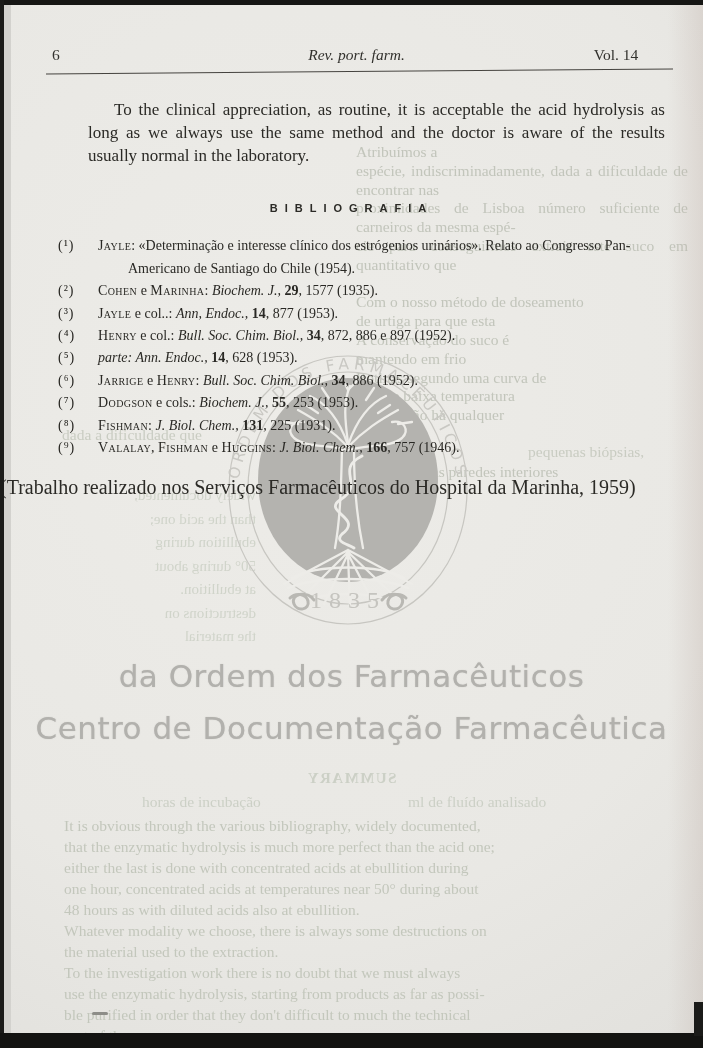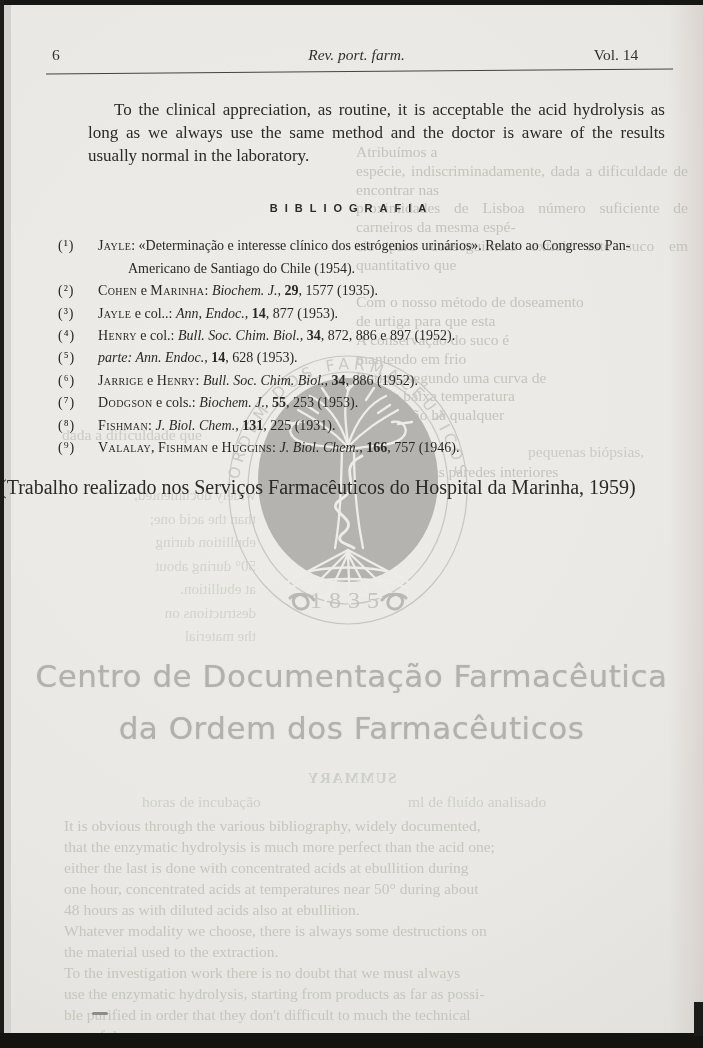--- a/index.html
+++ b/index.html
@@ -139,22 +139,22 @@
       <path d="M70,228 C95,214 157,214 182,228 M66,238 C96,226 156,226 186,238 M84,250 C108,242 144,242 168,250"></path>
     </g>
     <g class="orn">
       <path d="M92,250 c-8,-10 -24,-6 -20,4 c3,8 16,6 14,-3 c-2,-7 -12,-9 -18,-3"></path>
       <path d="M160,250 c8,-10 24,-6 20,4 c-3,8 -16,6 -14,-3 c2,-7 12,-9 18,-3"></path>
     </g>
     <text class="year" x="126" y="258" text-anchor="middle">1835</text>
   </svg>
 
   <div class="watermark">
+    <div>da Ordem dos Farmacêuticos</div>
     <div>Centro de Documentação Farmacêutica</div>
-    <div>da Ordem dos Farmacêuticos</div>
   </div>
 
   <div class="content">
     <div class="hdr">
       <span class="pn">6</span>
       <span class="jt">Rev. port. farm.</span>
       <span class="vol">Vol. 14</span>
     </div>
     <hr class="rule">
 

